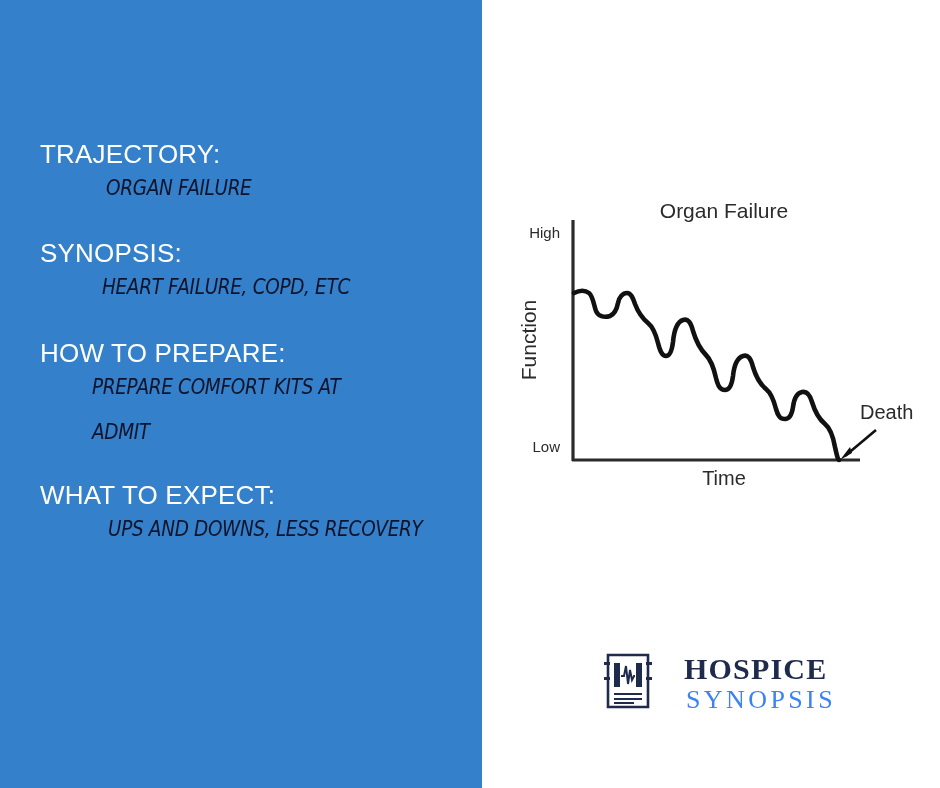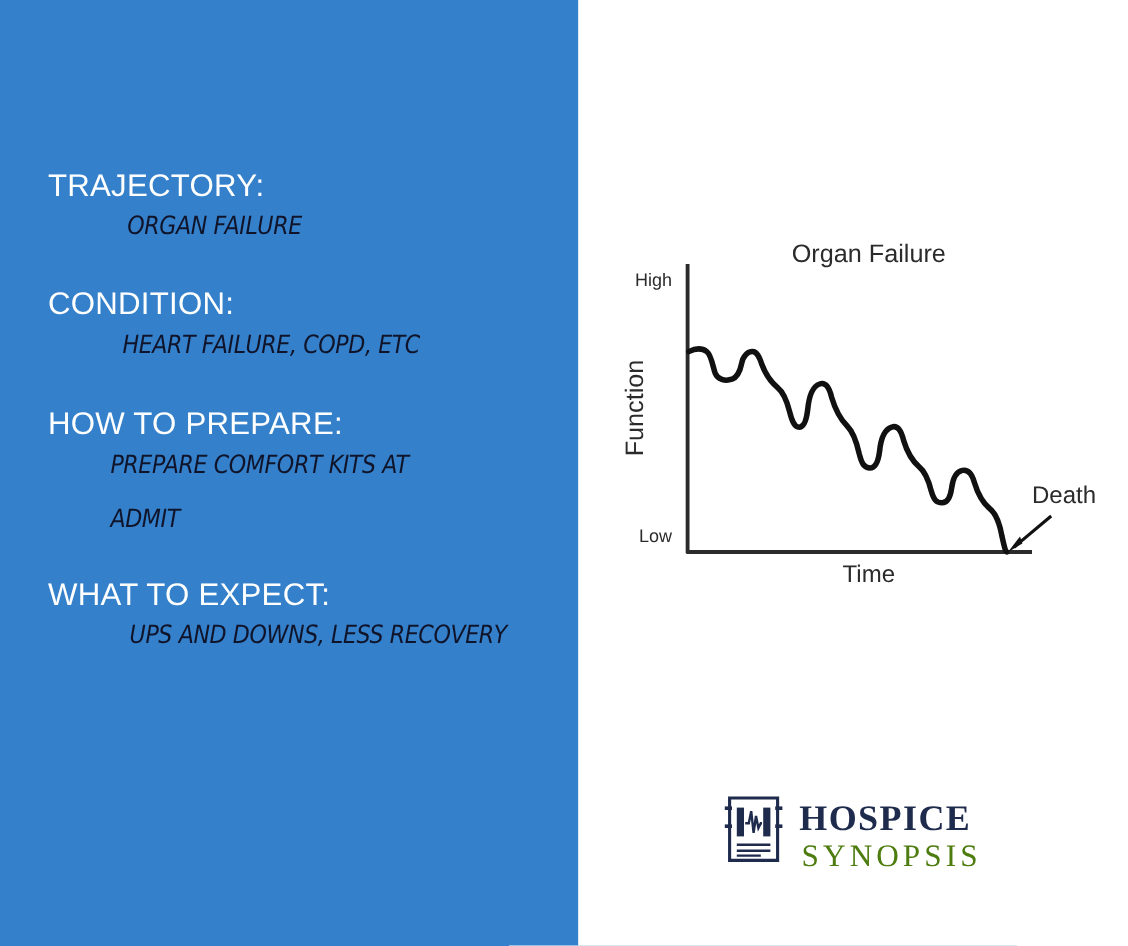--- a/index.html
+++ b/index.html
@@ -94,43 +94,42 @@
     height: 320px;
   }
   .chart-wrap svg { display: block; }
 
   
   .logo {
     position: absolute;
     left: 120px;
     top: 650px;
     display: flex;
-    align-items: flex-end;
-    gap: 12px;
-    margin-top: 10px;
+    align-items: center;
+    gap: 30px;
   }
   .logo-mark { flex: 0 0 auto; }
   .logo-text {
     display: flex;
     flex-direction: column;
     justify-content: center;
     line-height: 1;
   }
   .logo-title {
     font-family: "Liberation Serif", serif;
     font-weight: 700;
     font-size: 30px;
     color: #1f2b4d;
     letter-spacing: 1.2px;
   }
   .logo-sub {
     font-family: "Liberation Serif", serif;
     font-weight: 400;
     font-size: 26px;
-    color: #4d7c0f;
+    color: #3b82f6;
     letter-spacing: 3.4px;
     margin-top: 3px;
     margin-left: 2px;
   }
 </style>
 </head>
 <body>
 
 <div class="slide">
 
@@ -138,21 +137,21 @@
     <div class="info-list">
 
       <div class="info-block b1">
         <div class="info-label">TRAJECTORY:</div>
         <div class="info-value">
           <span class="vline">ORGAN FAILURE</span>
         </div>
       </div>
 
       <div class="info-block b2">
-        <div class="info-label">CONDITION:</div>
+        <div class="info-label">SYNOPSIS:</div>
         <div class="info-value">
           <span class="vline">HEART FAILURE, COPD, ETC</span>
         </div>
       </div>
 
       <div class="info-block b4">
         <div class="info-label">HOW TO PREPARE:</div>
         <div class="info-value">
           <span class="vline">PREPARE COMFORT KITS AT</span>
           <span class="vline">ADMIT</span>

